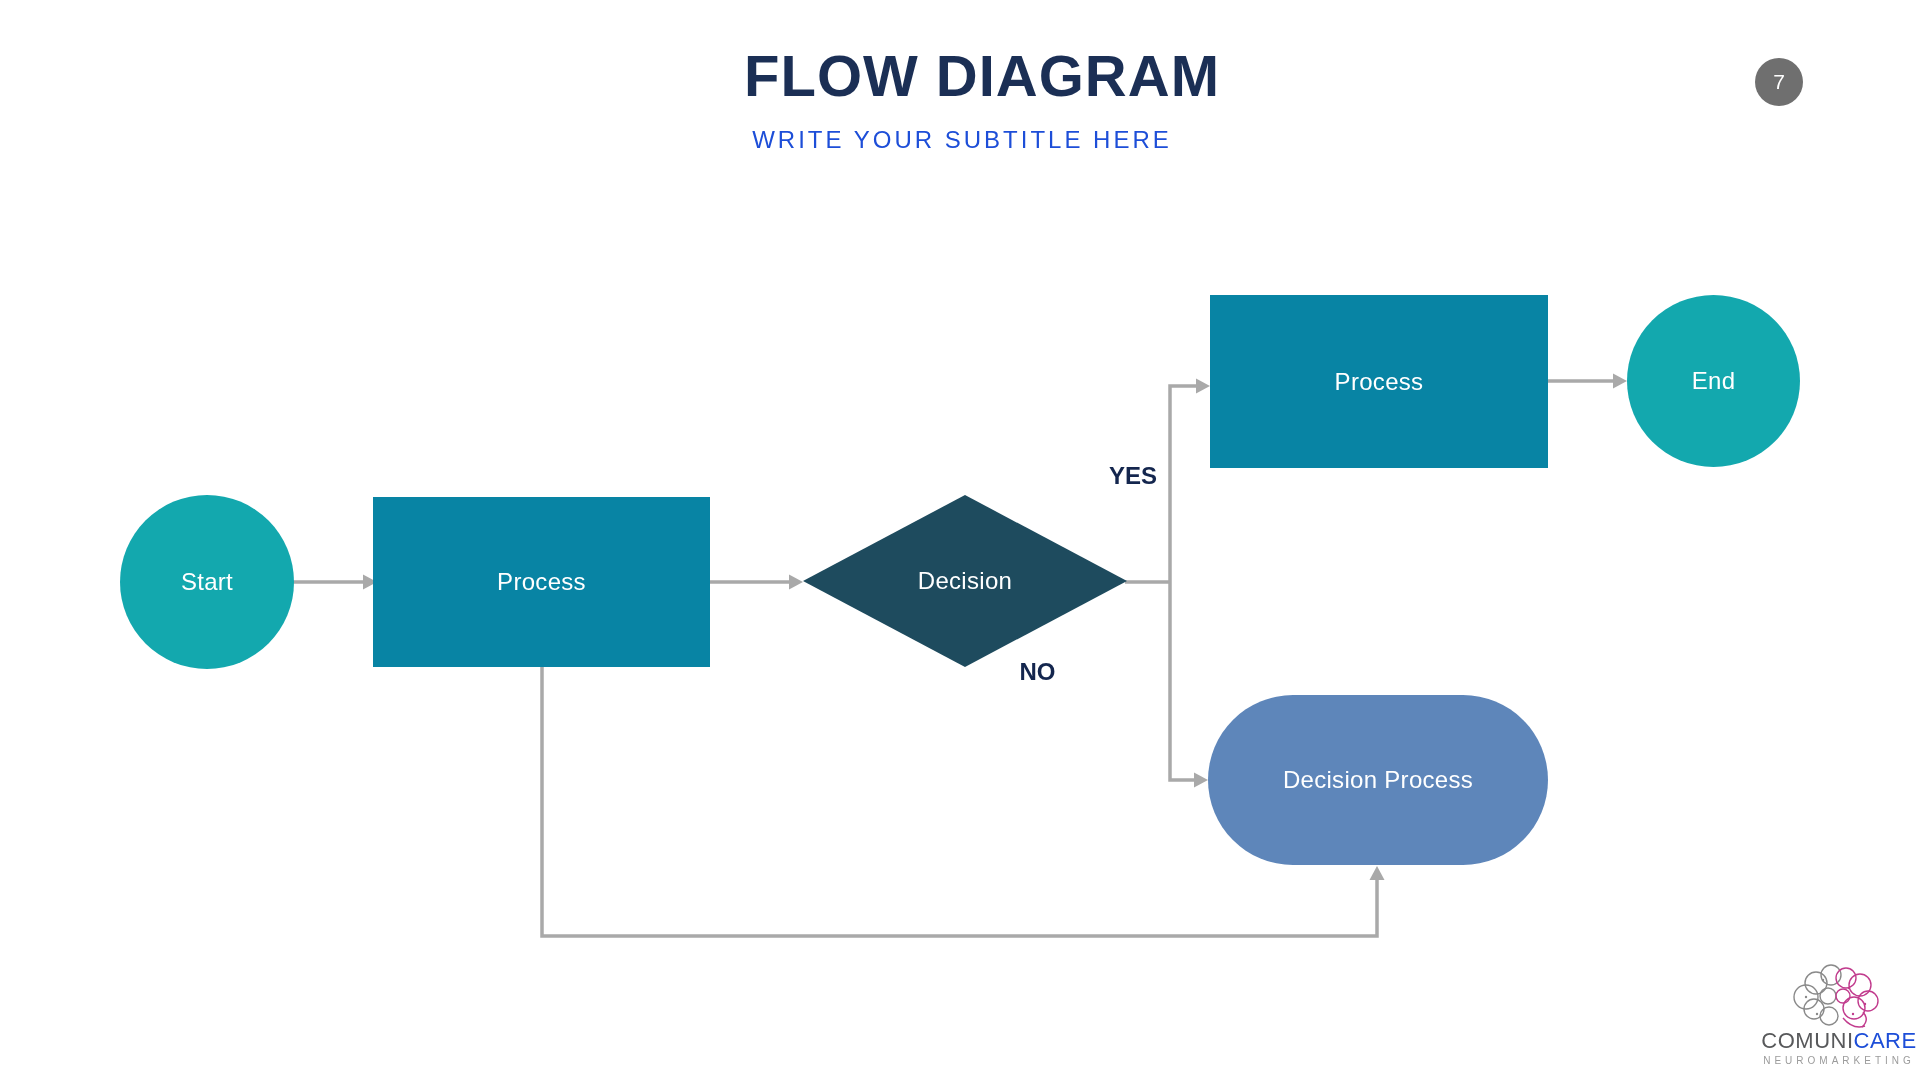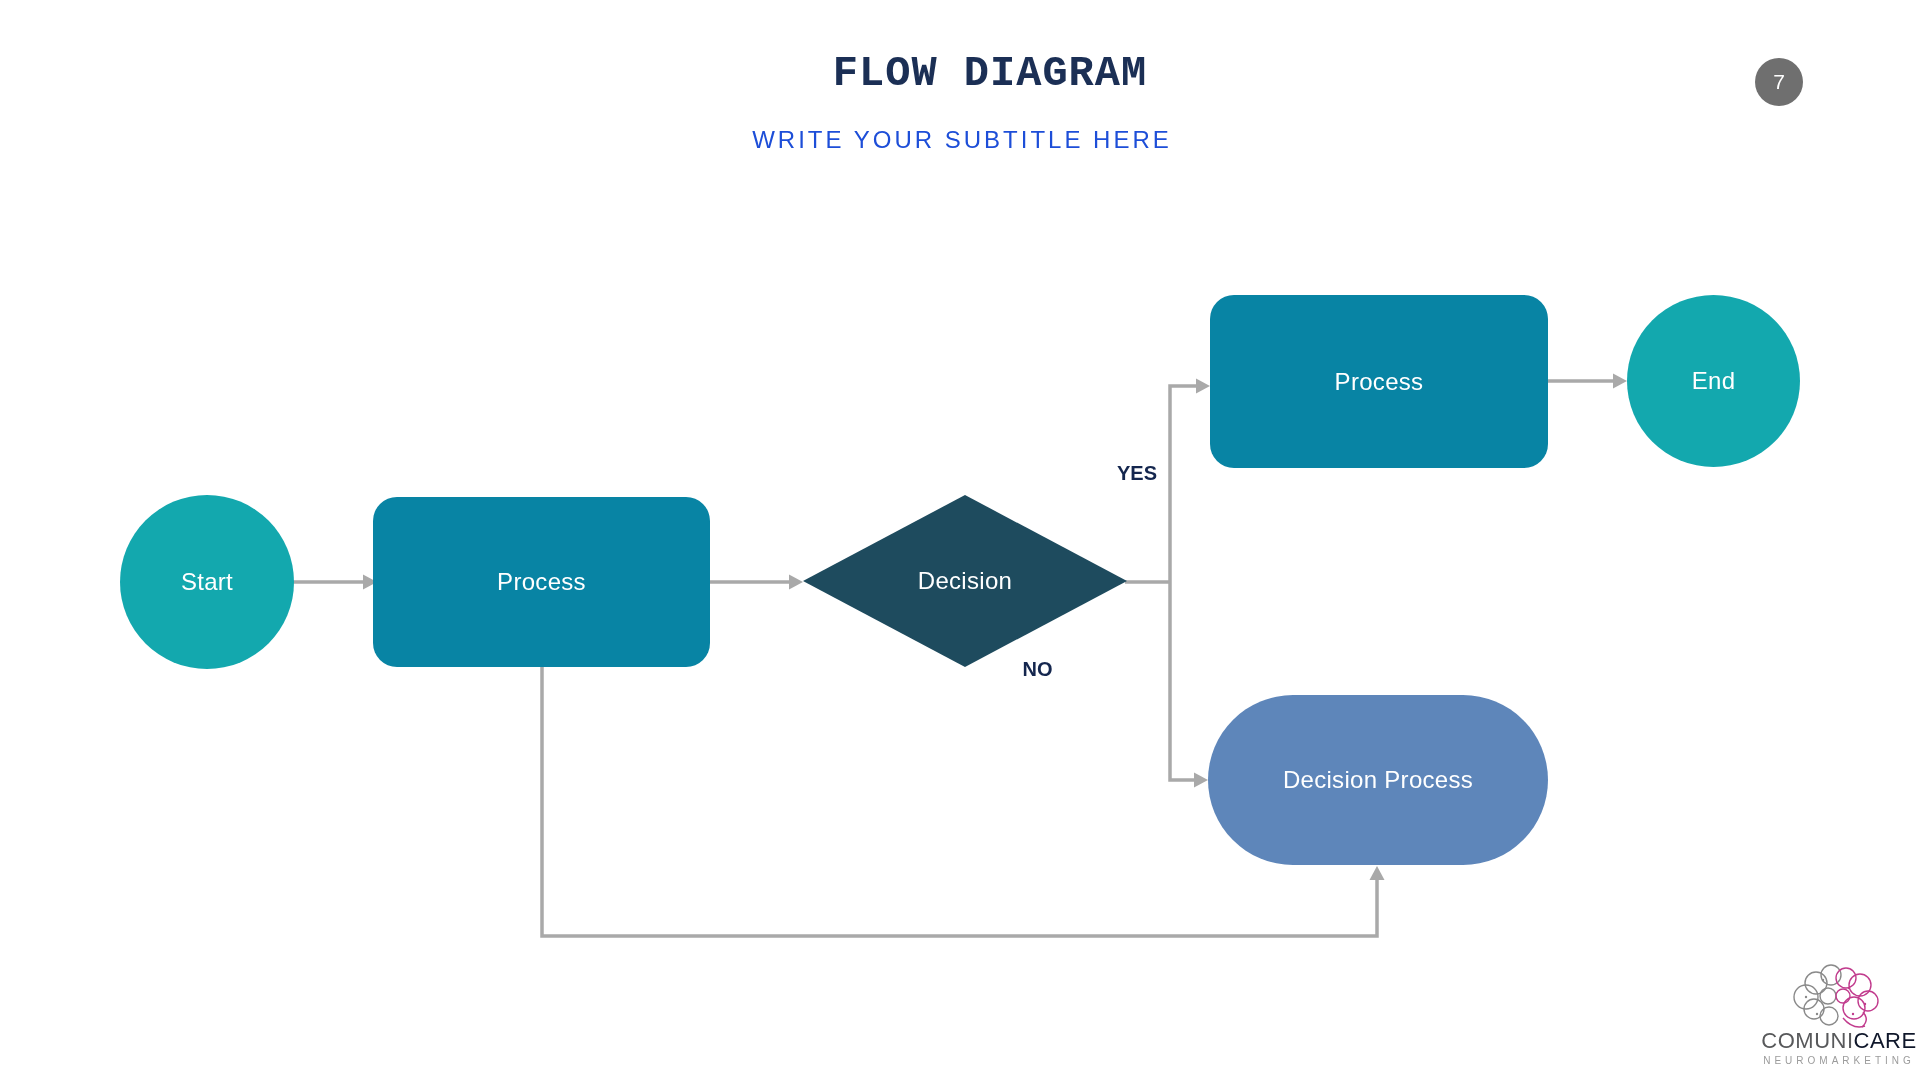--- a/index.html
+++ b/index.html
@@ -3,61 +3,61 @@
 <meta charset="utf-8">
 <style>
   html,body{margin:0;padding:0;background:#e9e9e9;}
   .slide{
     position:relative;width:1920px;height:1080px;background:#ffffff;
     font-family:"Liberation Sans",sans-serif;overflow:hidden;margin:0 auto;
   }
   
   .title{
     position:absolute;left:978px;top:38px;transform:translateX(-50%);
-    margin:12px;font-size:42px;font-weight:800;letter-spacing:1px;
-    color:#1B2F55;white-space:nowrap;font-family:Liberation Mono, monospace;
+    margin:4px;font-size:58px;font-weight:800;letter-spacing:1px;
+    color:#1B2F55;white-space:nowrap;
   }
   .subtitle{
     position:absolute;left:962px;top:126px;transform:translateX(-50%);
     font-size:24px;letter-spacing:3px;color:#1d4ed8;white-space:nowrap;
   }
   .page-badge{
     position:absolute;left:1755px;top:58px;width:48px;height:48px;
     border-radius:50%;background:#6F6F6F;color:#ffffff;
     display:flex;align-items:center;justify-content:center;font-size:21px;
   }
   
   svg.connectors{position:absolute;left:0;top:0;width:1920px;height:1080px;}
   svg.connectors path{stroke:#A9A9A9;stroke-width:3.5;fill:none;}
   svg.connectors polygon{fill:#A9A9A9;}
   
   .node{
     position:absolute;display:flex;align-items:center;justify-content:center;
-    color:#ffffff;font-size:24px;letter-spacing:0.3px;text-align:center;border-radius:24px;
+    color:#ffffff;font-size:24px;letter-spacing:0.3px;text-align:center;
   }
   .node-start{left:120px;top:495px;width:174px;height:174px;background:#13A8AE;border-radius:50%;}
   .node-process1{left:373px;top:497px;width:337px;height:170px;background:#0884A4;}
   .node-decision{left:803px;top:495px;width:324px;height:172px;background:transparent;}
   .node-decision svg{position:absolute;left:0;top:0;width:100%;height:100%;}
   .node-decision .node-label{position:relative;}
   .node-process2{left:1210px;top:295px;width:338px;height:173px;background:#0884A4;}
   .node-end{left:1627px;top:295px;width:173px;height:172px;background:#13A8AE;border-radius:50%;}
   .node-alternate{left:1208px;top:695px;width:340px;height:170px;background:#5E86BA;border-radius:85px;}
   
   .branch-label{
     position:absolute;width:115px;text-align:right;
-    font-size:20px;font-weight:bold;color:#14264E;
+    font-size:24px;font-weight:bold;color:#14264E;
   }
   .branch-yes{left:1042px;top:462px;}
   .branch-no{left:980px;top:658px;text-align:center;}
   
   .logo{position:absolute;left:1761px;top:958px;width:156px;text-align:center;}
   .logo .brain{display:block;margin:0 auto;}
   .brand{font-size:22px;letter-spacing:0.5px;color:#58595B;white-space:nowrap;line-height:1;}
-  .brand .accent{color:#0f172a;}
+  .brand .accent{color:#1d4ed8;}
   .tagline{font-size:10px;letter-spacing:4px;color:#9B9B9B;margin-top:3px;white-space:nowrap;}
 </style>
 </head>
 <body>
 
 <div class="slide">
 
   <h1 class="title">FLOW DIAGRAM</h1>
   <div class="subtitle">WRITE YOUR SUBTITLE HERE</div>
 

